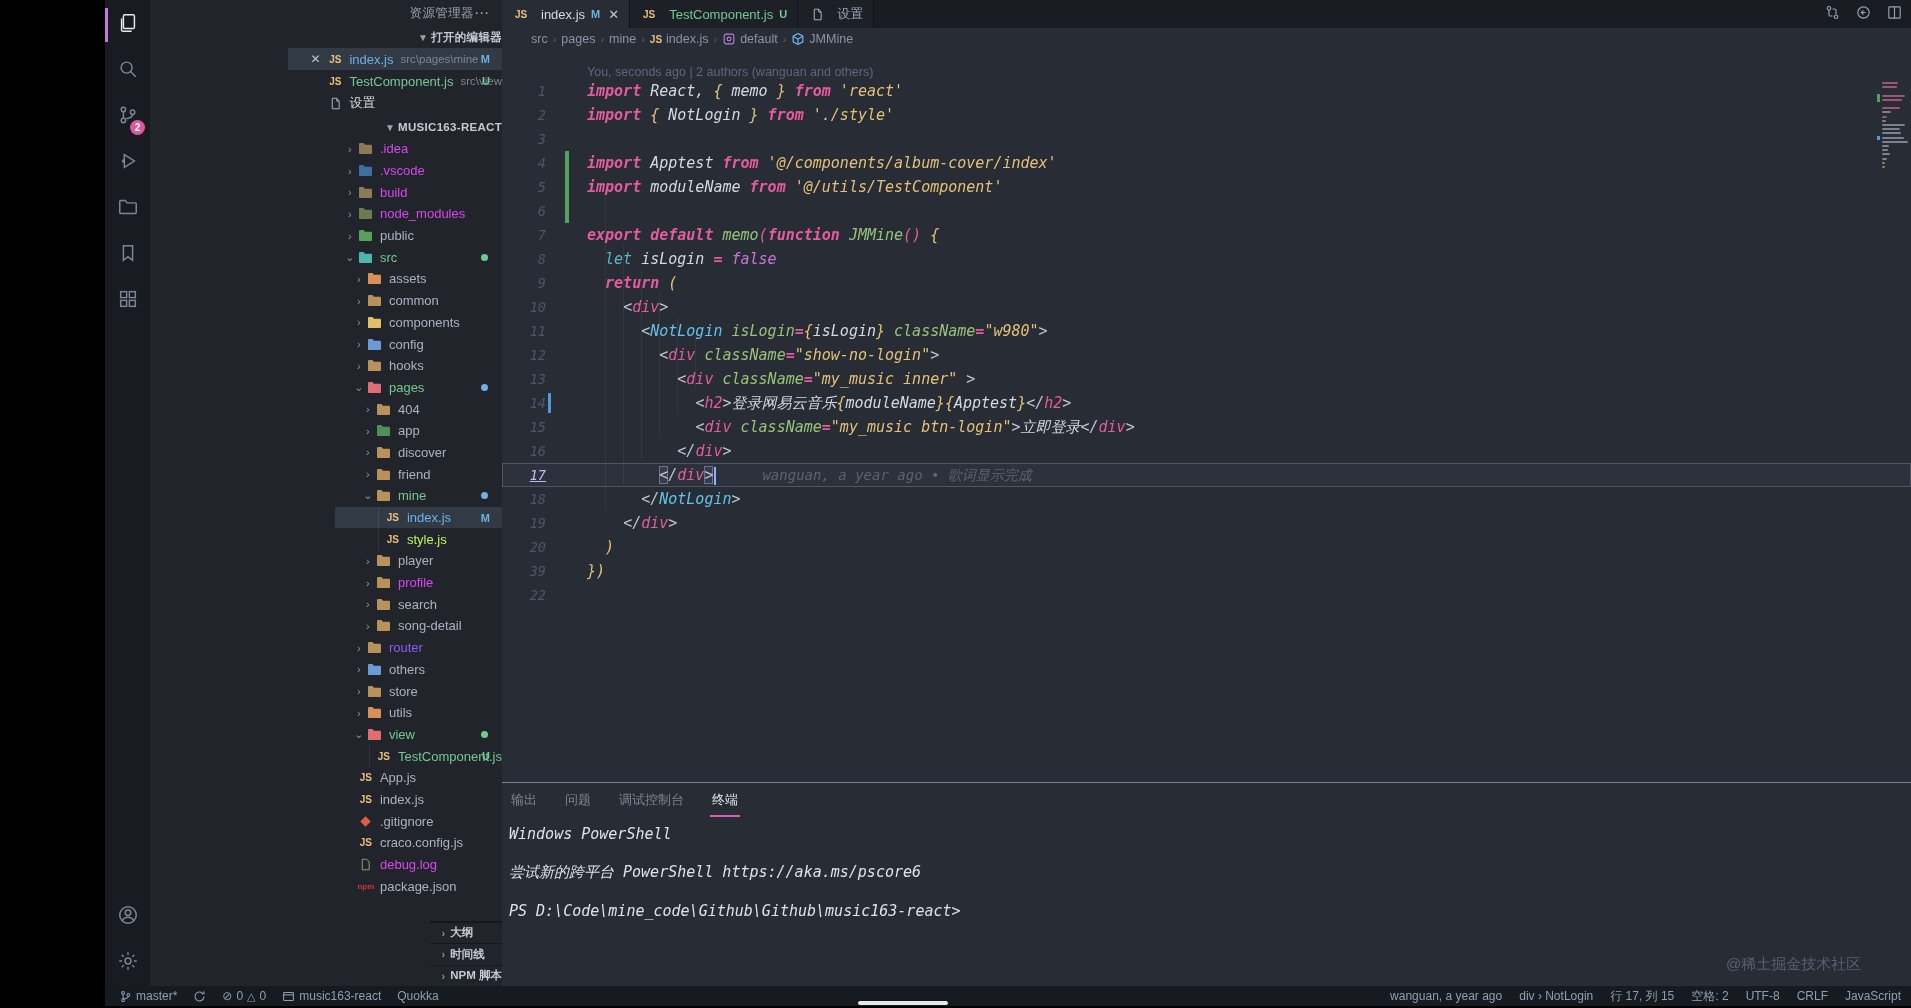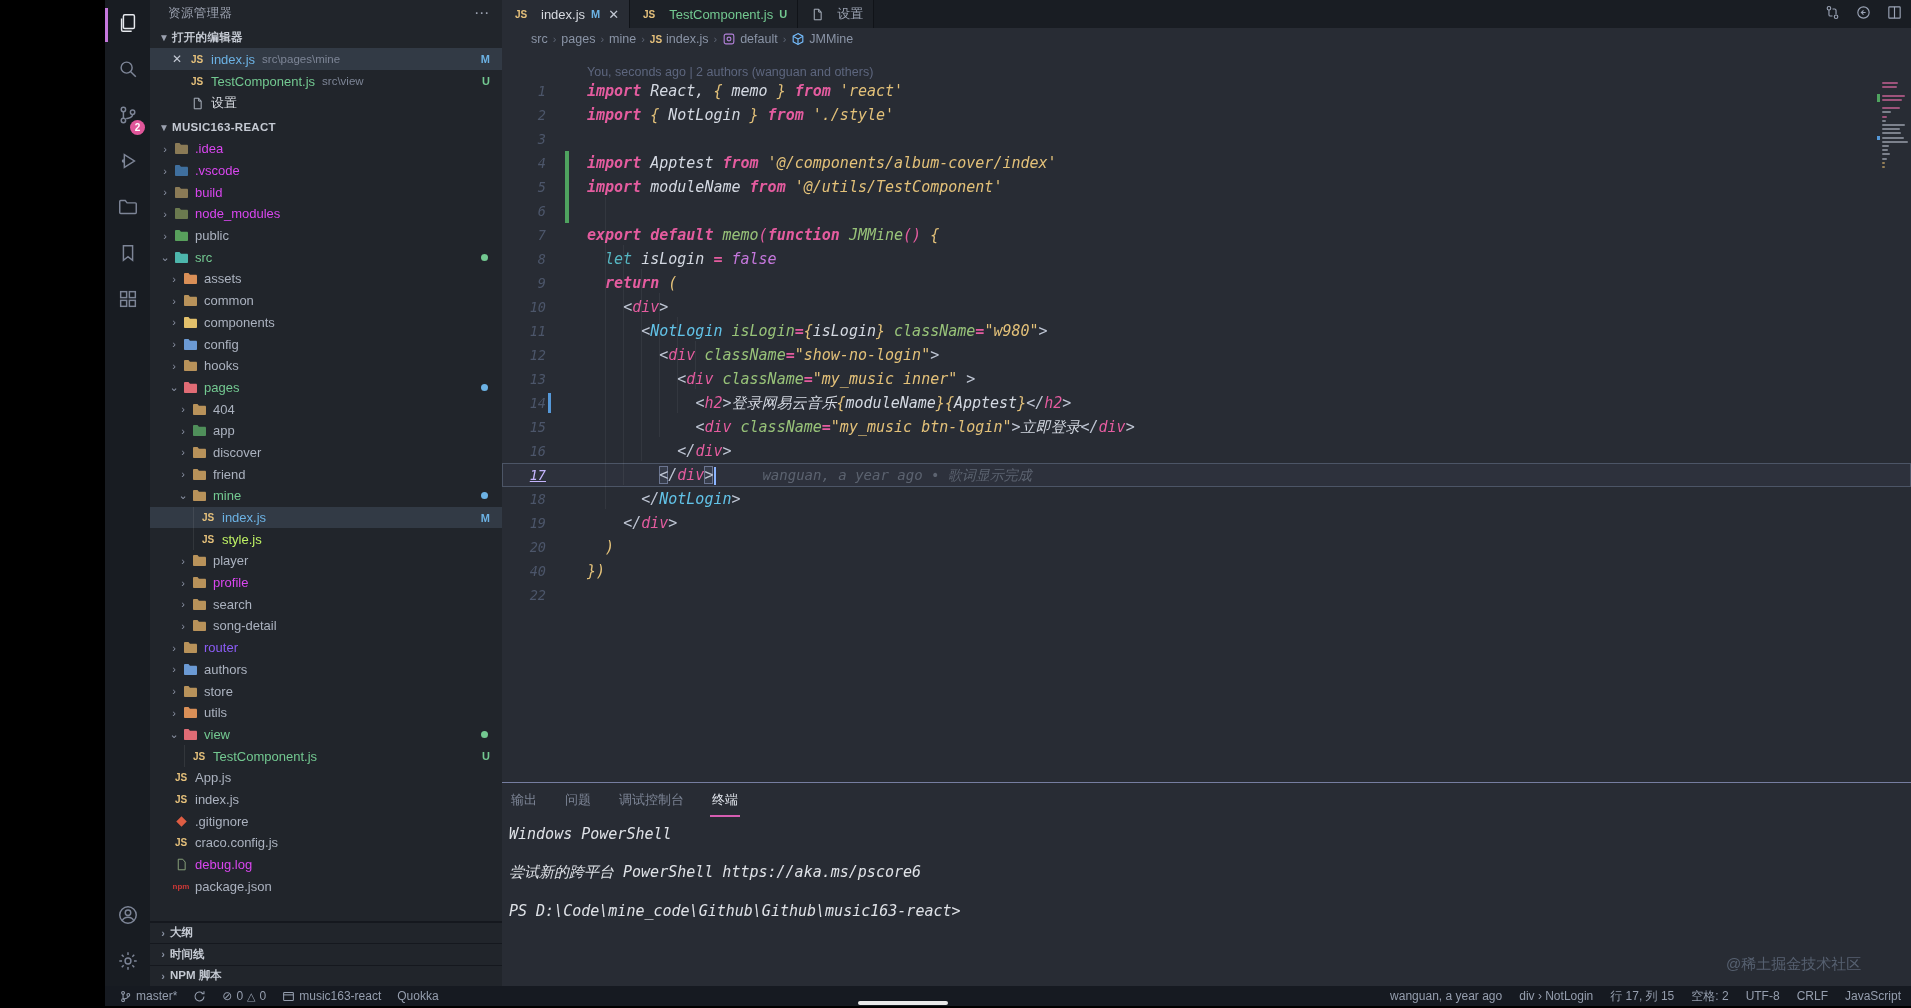--- a/index.html
+++ b/index.html
@@ -13,21 +13,21 @@
   
   .activitybar { width:45px; background:#181c22; display:flex; flex-direction:column; align-items:center; padding-top:2px; }
   .ab-item { width:45px; height:46px; display:flex; align-items:center; justify-content:center; position:relative; color:#7d8597; cursor:pointer; }
   .ab-item.active { color:#e6e9ee; }
   .ab-item.active::before { content:""; position:absolute; left:0; top:6px; bottom:6px; width:2.5px; background:#c678dd; }
   .ab-item svg { width:22px; height:22px; }
   .ab-badge { position:absolute; right:5px; bottom:5px; min-width:15px; height:15px; border-radius:8px; background:#e0569a; color:#fff; font-size:10px; font-weight:700; display:flex; align-items:center; justify-content:center; padding:0 3px; }
   .ab-spacer { flex:1; }
 
   
-  .sidebar { width:352px; background:#21252b; color:#9da5b4; display:flex; flex-direction:column; font-size:13px; position:relative; }
+  .sidebar { width:352px; background:#21252b; color:#9da5b4; display:flex; flex-direction:column; font-size:13px; position:relative;align-items:flex-end; }
   .sb-title { height:26px; display:flex; align-items:center; padding:0 12px 0 18px; font-size:12.5px; color:#9aa0ae; letter-spacing:.4px; }
   .sb-title .more { margin-left:auto; color:#9aa0ae; font-size:15px; letter-spacing:1px; cursor:pointer; }
   .sb-sec-head { height:22px; display:flex; align-items:center; font-weight:700; font-size:11.5px; color:#c5cad3; padding-left:6px; letter-spacing:.3px; }
   .sb-sec-head .chev { width:16px; font-size:10px; color:#9aa0ae; display:inline-block; text-align:center; }
   .oe-row { height:22px; display:flex; align-items:center; padding-left:22px; position:relative; cursor:pointer; }
   .oe-row.sel { background:#323a45; }
   .oe-close { width:16px; color:#c3c9d4; font-size:12px; }
   .oe-path { margin-left:7px; font-size:11.5px; color:#7d8596; }
   .proj-head { height:22px; margin-top:2px; }
   .tree { flex:1; overflow:hidden; position:relative; }
@@ -434,21 +434,21 @@
             </span>
             <span class="lab st-n" style="color: #8b5cf6;">router</span>
           </div>
           <div class="tree-row" style="padding-left: 17px;">
             <span class="tree-chev">›</span>
             <span class="ico">
               <svg viewBox="0 0 16 14">
                 <path d="M1 2.2C1 1.5 1.5 1 2.2 1h3.6l1.6 2h6.4c.7 0 1.2.5 1.2 1.2v7.6c0 .7-.5 1.2-1.2 1.2H2.2C1.5 13 1 12.5 1 11.8z" fill="#6b9ad4"></path>
               </svg>
             </span>
-            <span class="lab st-n" style="color: rgb(171, 178, 191);">authors</span>
+            <span class="lab st-n" style="color: rgb(171, 178, 191);">others</span>
           </div>
           <div class="tree-row" style="padding-left: 17px;">
             <span class="tree-chev">›</span>
             <span class="ico">
               <svg viewBox="0 0 16 14">
                 <path d="M1 2.2C1 1.5 1.5 1 2.2 1h3.6l1.6 2h6.4c.7 0 1.2.5 1.2 1.2v7.6c0 .7-.5 1.2-1.2 1.2H2.2C1.5 13 1 12.5 1 11.8z" fill="#b8925a"></path>
               </svg>
             </span>
             <span class="lab st-n" style="color: rgb(171, 178, 191);">store</span>
           </div>
@@ -724,21 +724,21 @@
               <pre class="src"><span class="tk-pl">    </span><span class="tk-pu">&lt;/</span><span class="tk-tg">div</span><span class="tk-pu">&gt;</span></pre>
             </div>
             <div class="cl">
               <div class="gut">
                 <span class="ln">20</span>
               </div>
               <pre class="src"><span class="tk-pl">  </span><span class="tk-br">)</span></pre>
             </div>
             <div class="cl">
               <div class="gut">
-                <span class="ln">40</span>
+                <span class="ln">39</span>
               </div>
               <pre class="src"><span class="tk-br">}</span><span class="tk-br">)</span></pre>
             </div>
             <div class="cl">
               <div class="gut">
                 <span class="ln">22</span>
               </div>
               <pre class="src"></pre>
             </div>
           </div>

